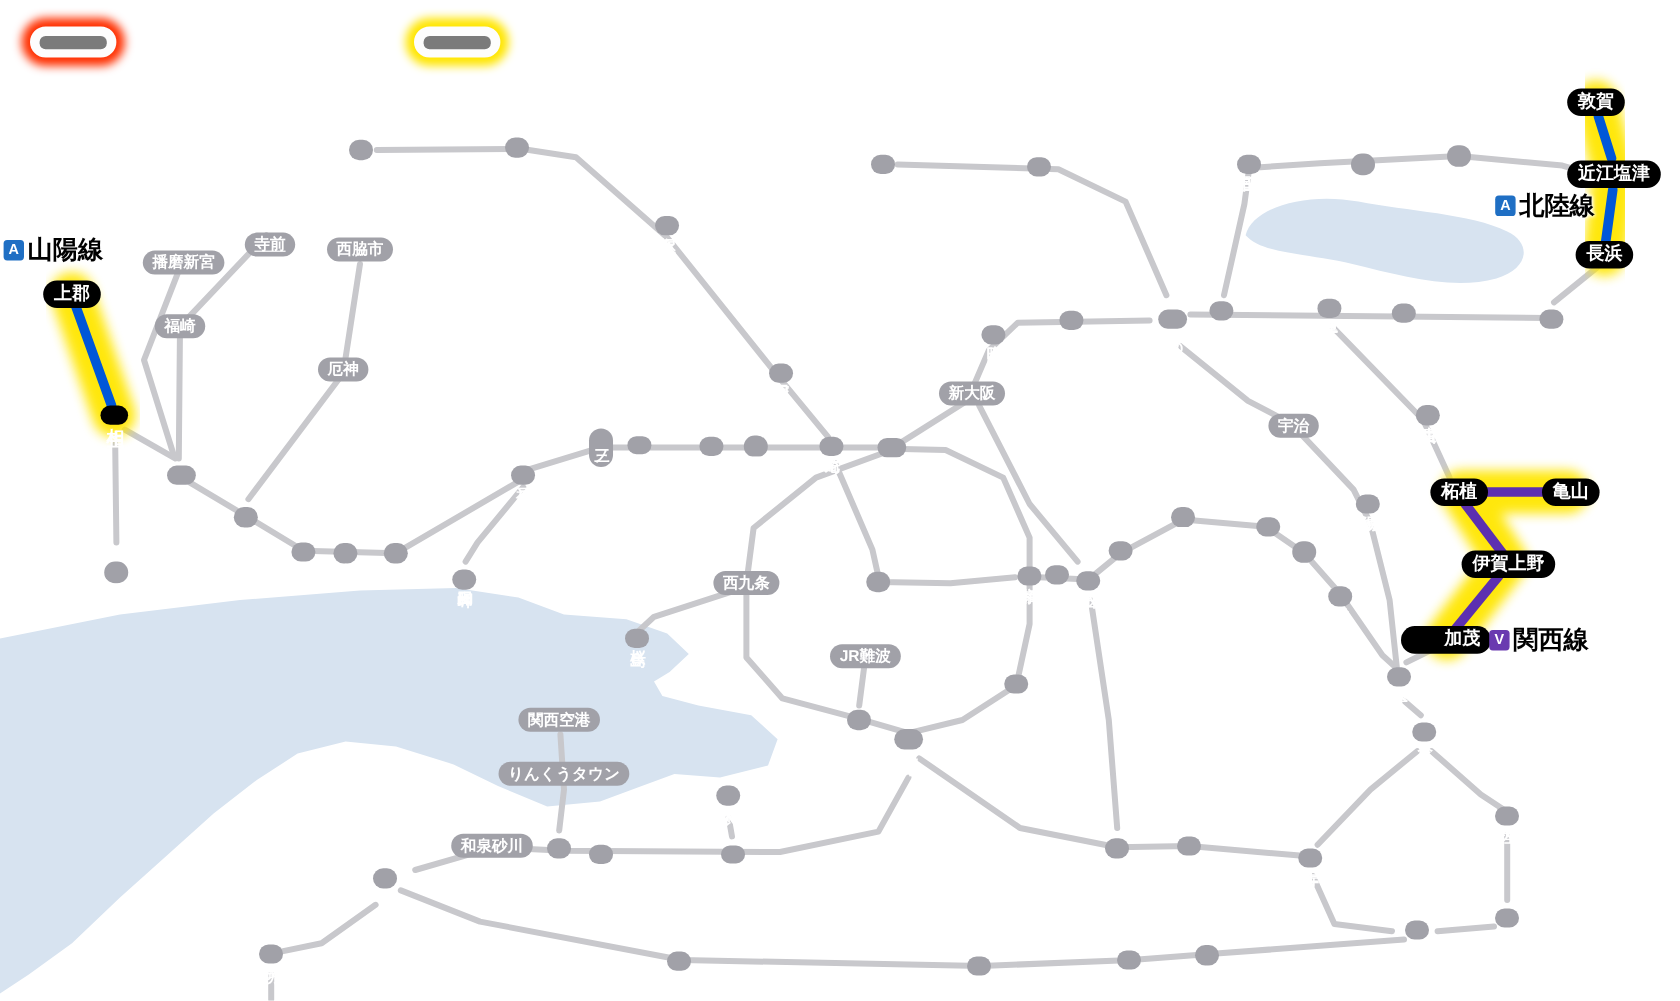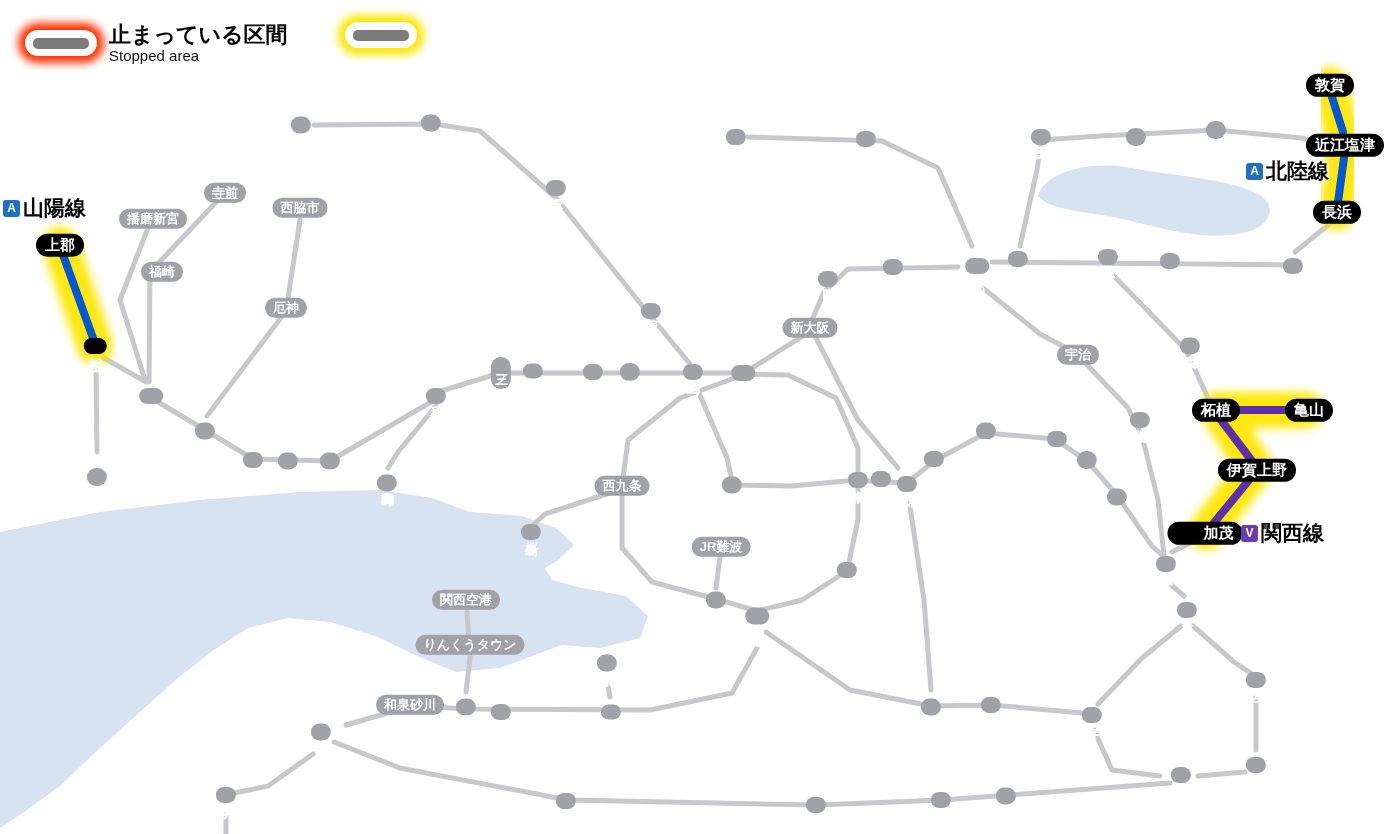--- a/index.html
+++ b/index.html
@@ -102,24 +102,24 @@
   <div id="stations">
       <div class="st v" style="left: 301px; top: 125px;">篠山口</div>
       <div class="st v" style="left: 431px; top: 123px;">新三田</div>
       <div class="st v" style="left: 556px; top: 188px;">宝塚</div>
       <div class="st v" style="left: 651px; top: 311px;">塚口</div>
       <div class="st v" style="left: 736px; top: 137px;">園部</div>
       <div class="st v" style="left: 866px; top: 139px;">亀岡</div>
       <div class="st v" style="left: 1041px; top: 137px;">堅田</div>
       <div class="st v" style="left: 1136px; top: 137px;">近江舞子</div>
       <div class="st v" style="left: 1216px; top: 130px;">近江今津</div>
-      <div class="st h" style="left: 225px; top: 193px; text-decoration: underline;">寺前</div>
+      <div class="st h" style="left: 225px; top: 204px; text-decoration: underline;">寺前</div>
       <div class="st h" style="left: 153px; top: 219px;">播磨新宮</div>
       <div class="st h" style="left: 300px; top: 208px;">西脇市</div>
-      <div class="st h" style="left: 162px; top: 272px;">福崎</div>
+      <div class="st h" style="left: 150px; top: 272px;">福崎</div>
       <div class="st h" style="left: 286px; top: 308px;">厄神</div>
       <div class="st v big" style="left: 151px; top: 396px;">姫路</div>
       <div class="st v" style="left: 205px; top: 431px;">加古川</div>
       <div class="st v" style="left: 253px; top: 460px;">土山</div>
       <div class="st v" style="left: 288px; top: 461px;">大久保</div>
       <div class="st v" style="left: 330px; top: 461px;">西明石</div>
       <div class="st v" style="left: 387px; top: 483px;">和田岬</div>
       <div class="st v" style="left: 436px; top: 396px;">神戸</div>
       <div class="st v" style="left: 501px; top: 373px;">三ノ宮</div>
       <div class="st v" style="left: 533px; top: 371px;">灘</div>
@@ -197,24 +197,20 @@
       <div class="lab" style="left: 1241px; top: 533px;">
         <span class="badge" style="background: rgb(106, 58, 176);">V</span>
         <span class="lname">関西線</span>
       </div>
     </div>
 
   <div class="legend-item" style="left:25px">
     <div class="swatch" id="sw-stopped" style="box-shadow: rgb(255, 48, 0) 0px 0px 8px 7px;">
       <div class="bar" id="bar-stopped" style="background: rgb(123, 123, 123);"></div>
     </div>
-    <div class="ltxt">
-      <div class="ltitle">止まっている区間</div>
-      <div class="lsub">Stopped area</div>
-    </div>
   </div>
 
   <div class="legend-item" style="left:345px">
     <div class="swatch" id="sw-delayed" style="box-shadow: rgb(255, 230, 0) 0px 0px 8px 7px;">
       <div class="bar" id="bar-delayed" style="background: rgb(123, 123, 123);"></div>
     </div>
   </div>
 </div>
 
 </body></html>

